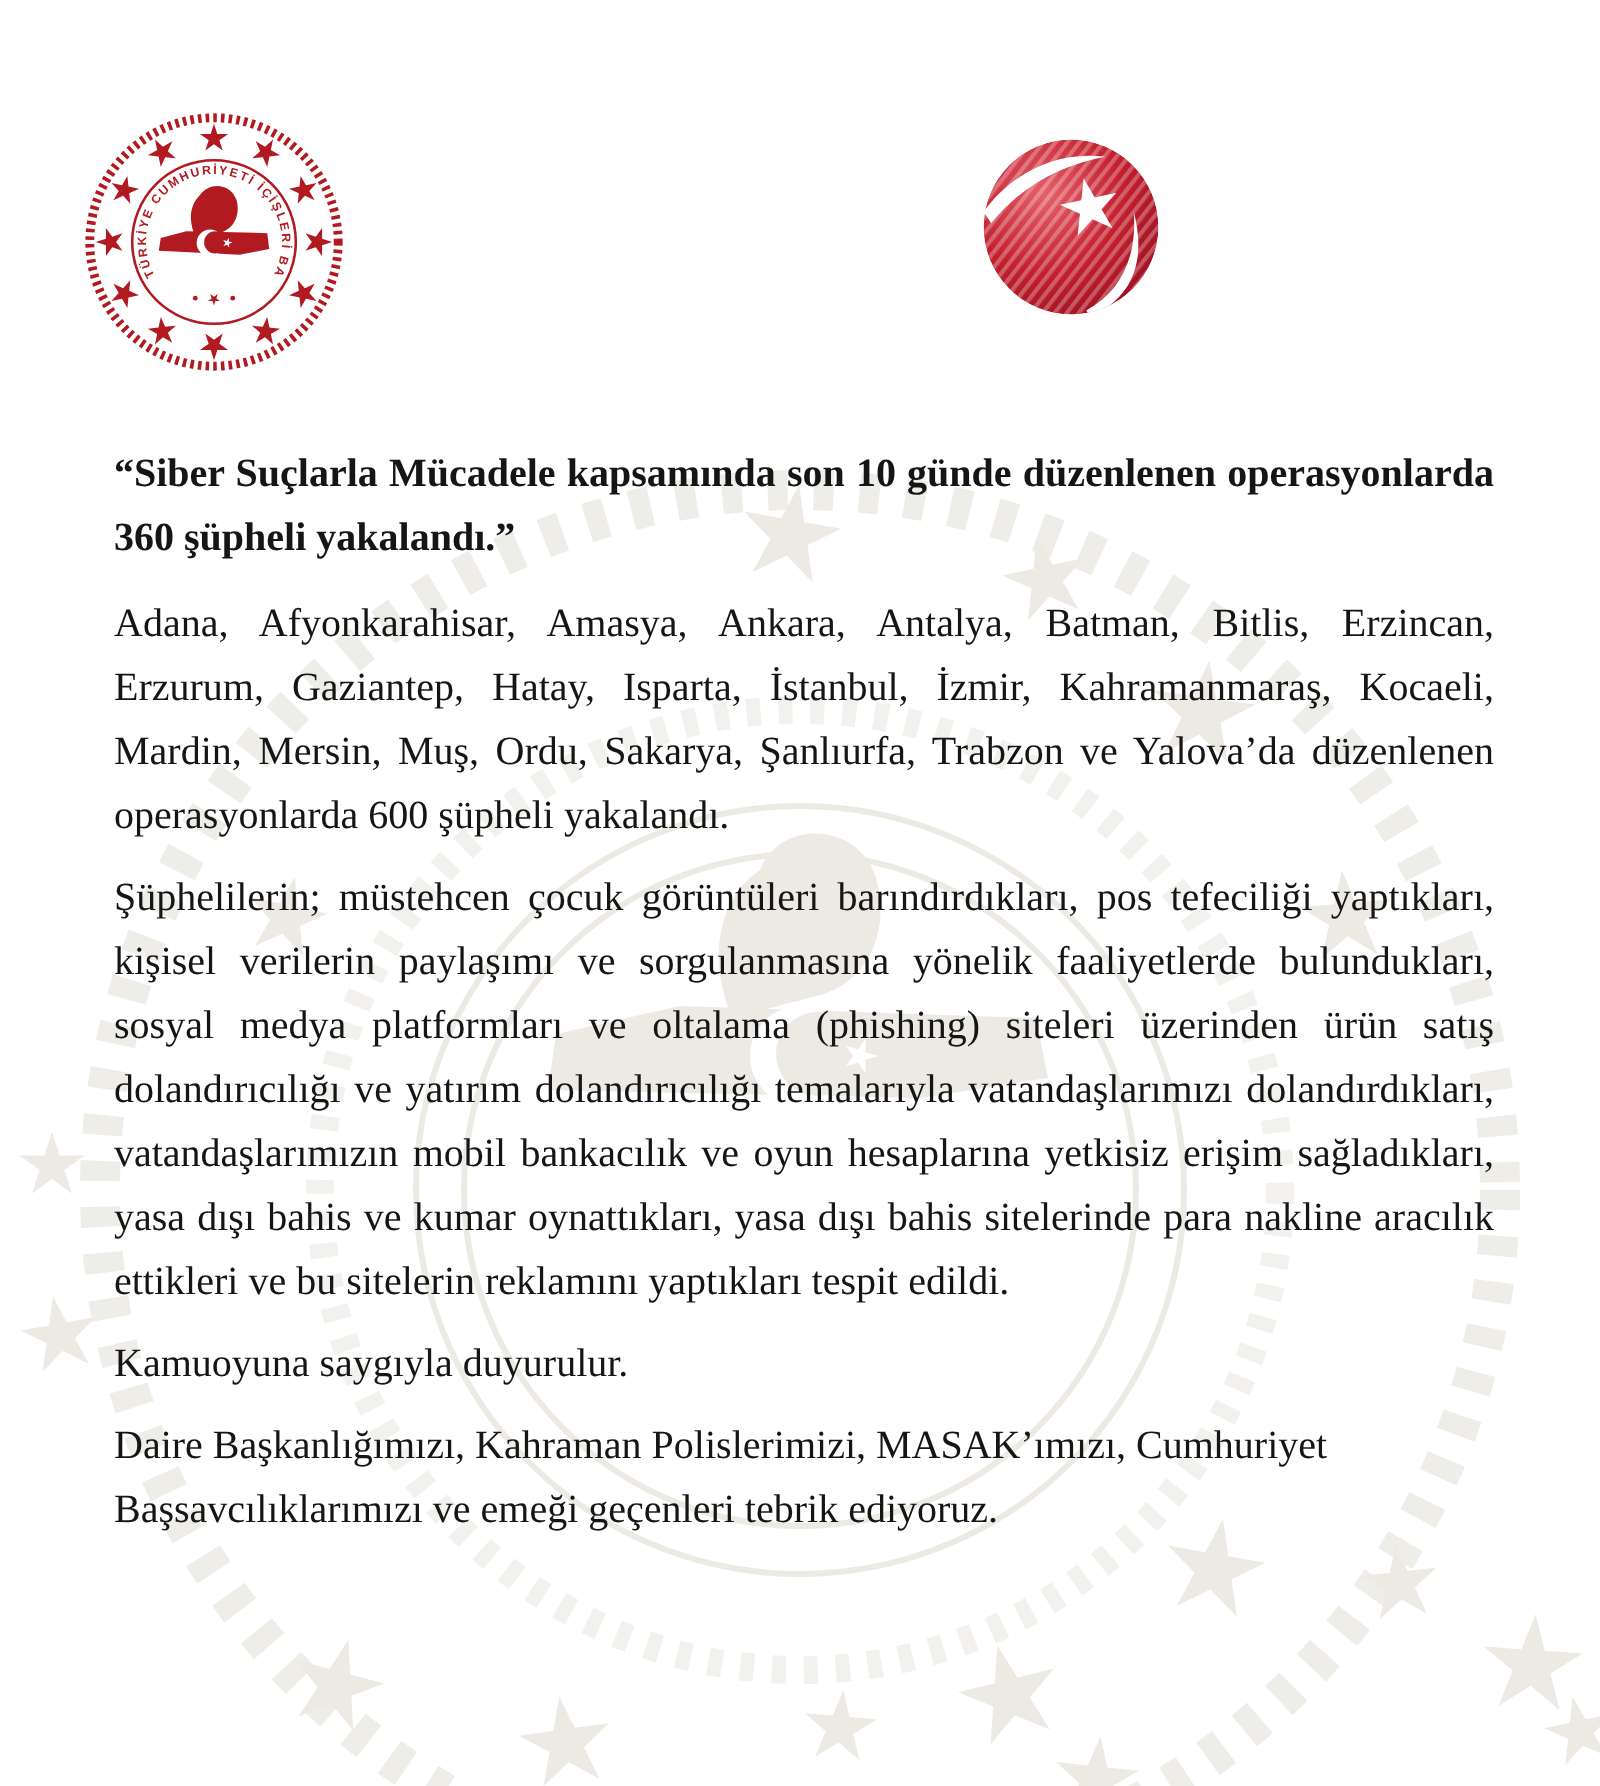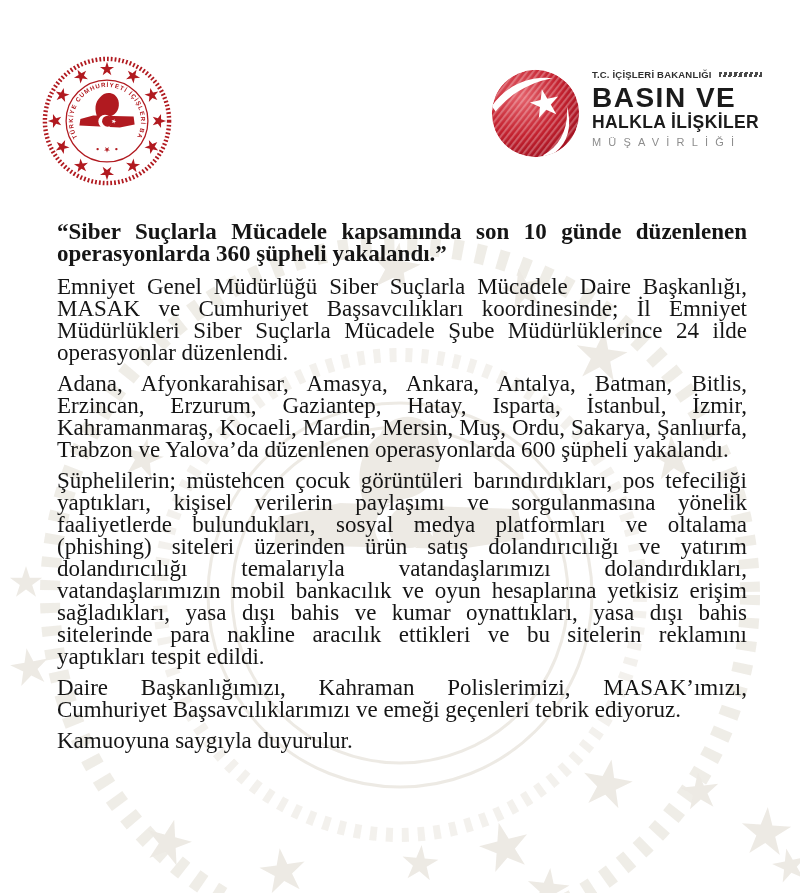--- a/index.html
+++ b/index.html
@@ -19,21 +19,21 @@
   .press-row-small{display:flex;align-items:center;margin-top:9px;}
   .press-row-small .lbl{font-size:9.5px;font-weight:bold;letter-spacing:.2px;color:#2e2e2e;white-space:nowrap;}
   .press-rule{flex:1;height:5px;margin-left:7px;
     background:repeating-linear-gradient(105deg,#4a4a4a 0 3px,#ffffff 3px 5px);}
   .press-big{font-size:28px;font-weight:bold;letter-spacing:1.5px;line-height:29px;color:#1b1b1b;margin-top:3px;white-space:nowrap;}
   .press-mid{font-size:17.5px;font-weight:bold;letter-spacing:.4px;line-height:20px;color:#1b1b1b;white-space:nowrap;}
   .press-sub{font-size:11px;letter-spacing:7.2px;color:#8d8d8d;margin-top:4px;white-space:nowrap;}
   
   .doc{position:absolute;left:57px;top:221px;width:690px;z-index:1;}
   .doc p{
-    margin:0 0 9px 0;font-size:23px;line-height:22px;
+    margin:0 0 9px 0;font-size:20px;line-height:32px;
     text-align:justify;hyphens:none;
   }
   .doc p.headline{font-weight:bold;margin-bottom:11px;}
   .doc p:last-child{text-align:left;}
 </style>
 </head>
 <body>
 
 <div class="page">
 
@@ -132,33 +132,23 @@
           </clipPath>
       </defs>
       <g clip-path="url(#embClip)">
         <circle r="46" fill="url(#redG)"></circle>
         <circle r="46" fill="url(#hatchP)" opacity="0.28"></circle>
         <path fill="#ffffff" d="M -46,-8 C -30,-30 -6,-40 18,-37 C -4,-33 -26,-22 -42,-2 Z"></path>
         <path fill="#ffffff" d="M 8,44 C 26,34 35,16 33,-8 C 40,18 32,38 10,47 Z"></path>
       </g>
       <use href="#emblem-star" transform="translate(10,-10) scale(16) rotate(-12)" fill="#ffffff"></use>
     </svg>
-    <div class="press-text">
-      <div class="press-row-small">
-        <span class="lbl">T.C. İÇİŞLERİ BAKANLIĞI</span>
-        <span class="press-rule"></span>
-      </div>
-      <div class="press-big">BASIN VE</div>
-      <div class="press-mid">HALKLA İLİŞKİLER</div>
-      <div class="press-sub">MÜŞAVİRLİĞİ</div>
-    </div>
   </div>
 
   <main class="doc">
     <p class="headline">“Siber Suçlarla Mücadele kapsamında son 10 günde düzenlenen operasyonlarda 360 şüpheli yakalandı.”</p>
-    <p>Emniyet Genel Müdürlüğü Siber Suçlarla Mücadele Daire Başkanlığı, MASAK ve Cumhuriyet Başsavcılıkları koordinesinde; İl Emniyet Müdürlükleri Siber Suçlarla Mücadele Şube Müdürlüklerince 24 ilde operasyonlar düzenlendi.</p>
     <p>Adana, Afyonkarahisar, Amasya, Ankara, Antalya, Batman, Bitlis, Erzincan, Erzurum, Gaziantep, Hatay, Isparta, İstanbul, İzmir, Kahramanmaraş, Kocaeli, Mardin, Mersin, Muş, Ordu, Sakarya, Şanlıurfa, Trabzon ve Yalova’da düzenlenen operasyonlarda 600 şüpheli yakalandı.</p>
     <p>Şüphelilerin; müstehcen çocuk görüntüleri barındırdıkları, pos tefeciliği yaptıkları, kişisel verilerin paylaşımı ve sorgulanmasına yönelik faaliyetlerde bulundukları, sosyal medya platformları ve oltalama (phishing) siteleri üzerinden ürün satış dolandırıcılığı ve yatırım dolandırıcılığı temalarıyla vatandaşlarımızı dolandırdıkları, vatandaşlarımızın mobil bankacılık ve oyun hesaplarına yetkisiz erişim sağladıkları, yasa dışı bahis ve kumar oynattıkları, yasa dışı bahis sitelerinde para nakline aracılık ettikleri ve bu sitelerin reklamını yaptıkları tespit edildi.</p>
+    <p>Kamuoyuna saygıyla duyurulur.</p>
     <p>Daire Başkanlığımızı, Kahraman Polislerimizi, MASAK’ımızı, Cumhuriyet Başsavcılıklarımızı ve emeği geçenleri tebrik ediyoruz.</p>
-    <p>Kamuoyuna saygıyla duyurulur.</p>
   </main>
 
 </div>
 
 </body></html>

